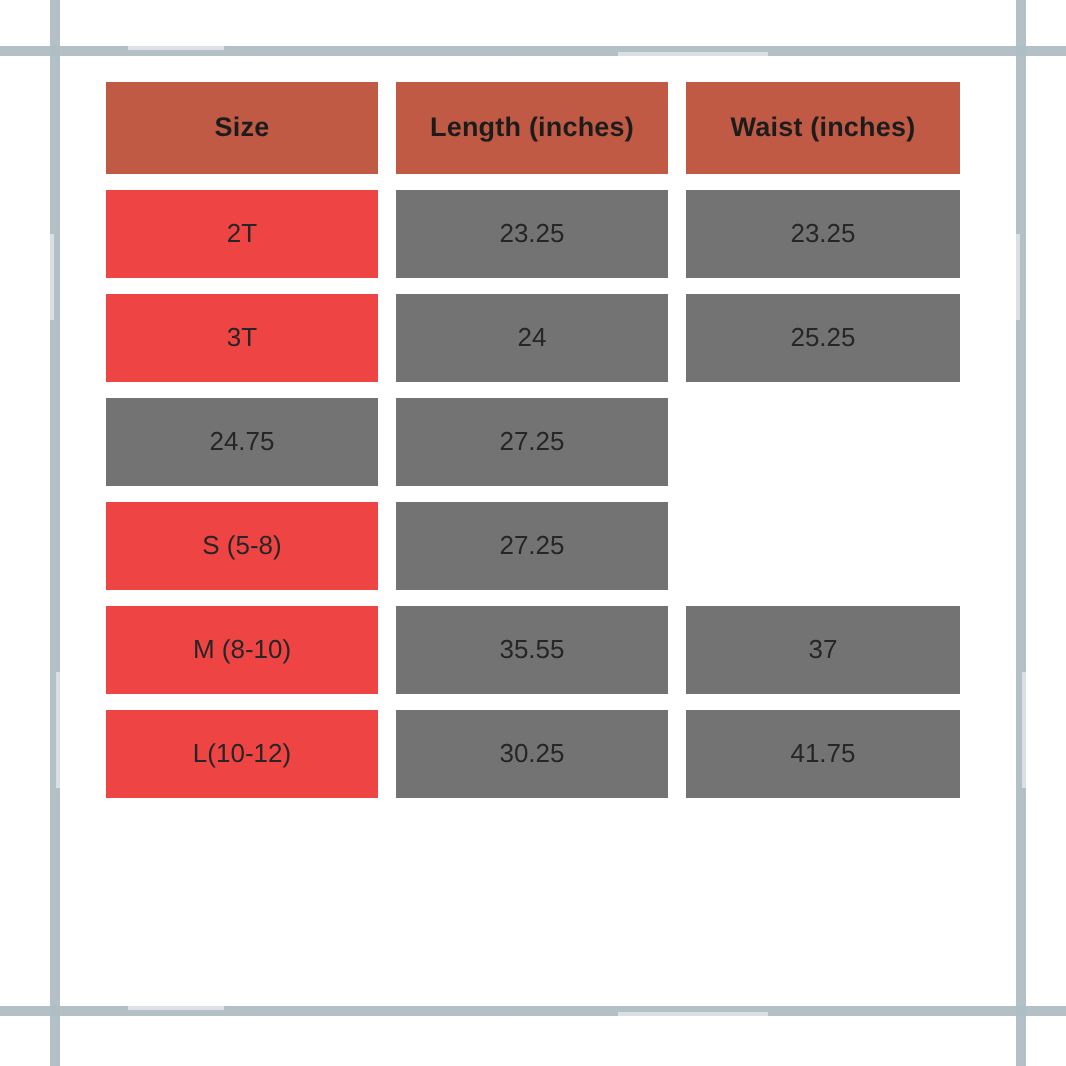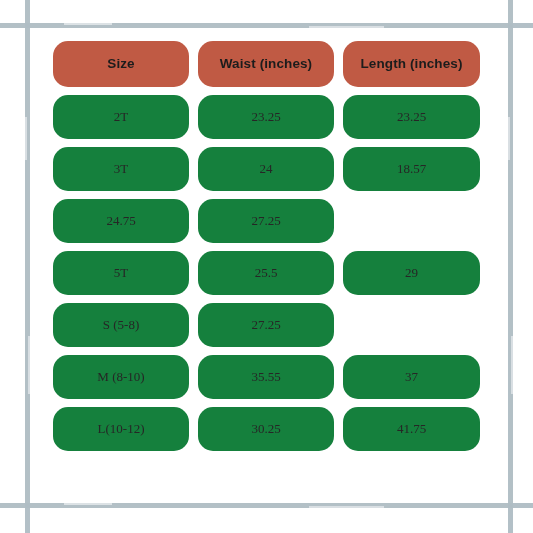--- a/index.html
+++ b/index.html
@@ -105,86 +105,78 @@
   .cell {
     display: flex;
     align-items: center;
     justify-content: center;
     text-align: center;
     box-sizing: border-box;
     padding: 2px 4px;
     color: #262626;
     font-size: 13px;
     line-height: 1.2;
-    border-radius: 15px;
   }
 
   .header-row .cell {
     height: 46px;
     background: #C05A44;
     font-weight: bold;
     font-size: 13.5px;
     color: #1c1c1c;
     letter-spacing: 0.1px;
   }
 
   .body-row .cell {
     height: 44px;
   }
 
   .cell-size {
-    background: #15803d;
-    font-family: Liberation Serif, serif;
+    background: #ef4444;
   }
 
   .cell-value {
-    background: #15803d;
-    font-family: Liberation Serif, serif;
+    background: #737373;
   }
 </style>
 </head>
 <body>
 
 <div class="page">
 
   <div class="frame-line horizontal frame-top"></div>
   <div class="frame-line horizontal frame-bottom"></div>
   <div class="frame-line vertical frame-left"></div>
   <div class="frame-line vertical frame-right"></div>
 
   <div class="size-table">
 
     <div class="table-row header-row">
       <div class="cell cell-header">Size</div>
+      <div class="cell cell-header">Length (inches)</div>
       <div class="cell cell-header">Waist (inches)</div>
-      <div class="cell cell-header">Length (inches)</div>
     </div>
 
     <div class="table-row body-row">
       <div class="cell cell-size">2T</div>
       <div class="cell cell-value">23.25</div>
       <div class="cell cell-value">23.25</div>
     </div>
 
     <div class="table-row body-row">
       <div class="cell cell-size">3T</div>
       <div class="cell cell-value">24</div>
-      <div class="cell cell-value">18.57</div>
+      <div class="cell cell-value">25.25</div>
     </div>
 
     <div class="table-row body-row">
       <div class="cell cell-value">24.75</div>
       <div class="cell cell-value">27.25</div>
     </div>
 
-    <div class="table-row body-row">
-      <div class="cell cell-size">5T</div>
-      <div class="cell cell-value">25.5</div>
-      <div class="cell cell-value">29</div>
-    </div>
 
     <div class="table-row body-row">
       <div class="cell cell-size">S (5-8)</div>
       <div class="cell cell-value">27.25</div>
     </div>
 
     <div class="table-row body-row">
       <div class="cell cell-size">M (8-10)</div>
       <div class="cell cell-value">35.55</div>
       <div class="cell cell-value">37</div>

